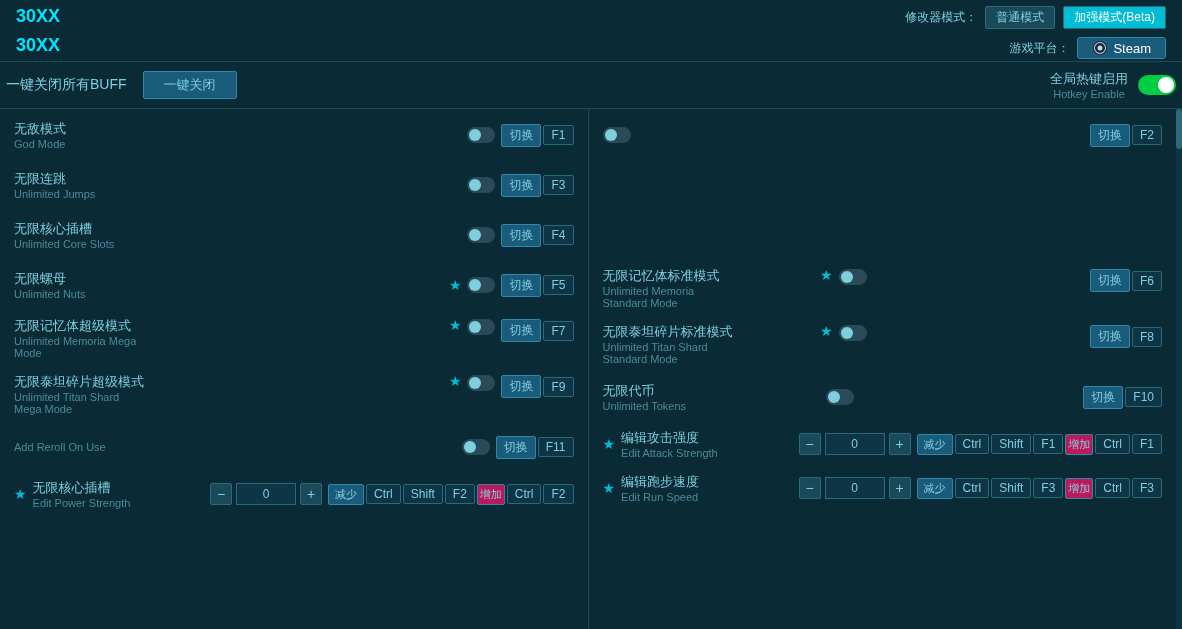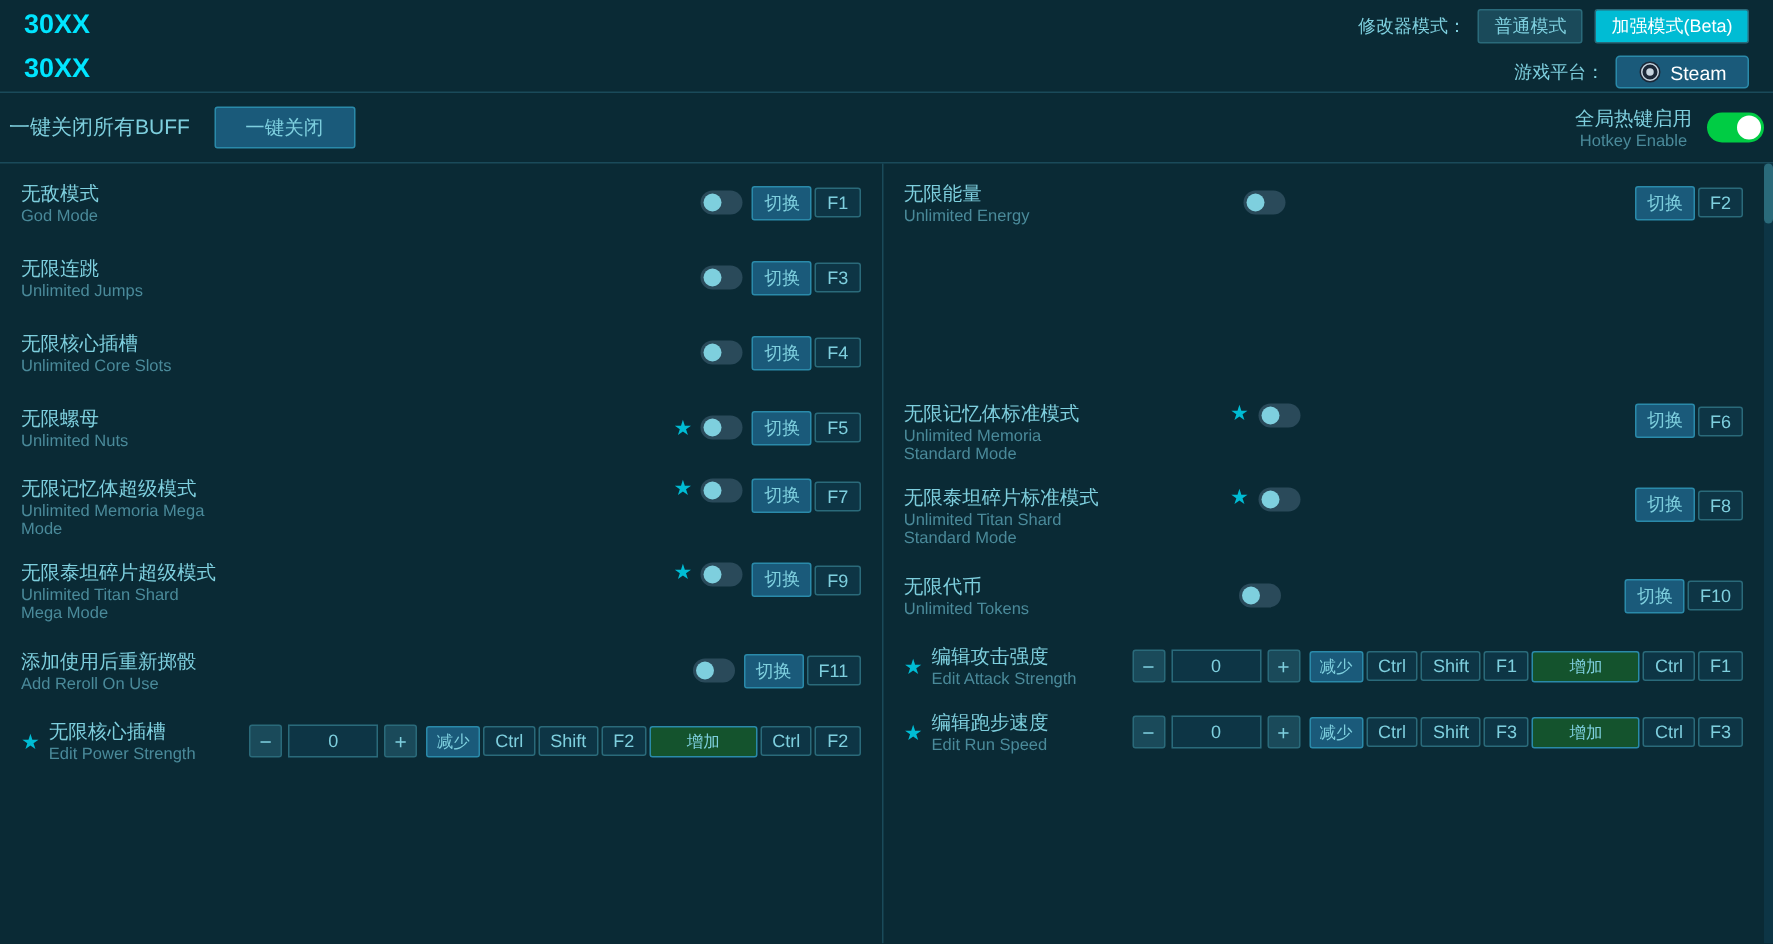--- a/index.html
+++ b/index.html
@@ -239,24 +239,24 @@
     .reduce-btn {
       background: #1a5a7a;
       border: 1px solid #2a8aaa;
       color: #7ecfde;
       padding: 2px 6px;
       font-size: 11px;
       cursor: pointer;
       border-radius: 2px;
     }
     .increase-btn {
-      background: #14532d;
+      background: #be185d;
       border: 1px solid #2a8aaa;
       color: #7ecfde;
-      padding: 2px 24px;
+      padding: 2px 2px;
       font-size: 11px;
       cursor: pointer;
       border-radius: 2px;
     }
     .cheat-row-multi {
       display: flex;
       align-items: flex-start;
       margin-bottom: 14px;
       gap: 6px;
     }
@@ -412,21 +412,20 @@
         <span class="star-icon">★</span>
         <div class="cheat-toggle" style="margin-top:2px;"></div>
         <div class="key-group" style="margin-top:2px;">
           <button class="switch-label">切换</button>
           <button class="key-btn">F9</button>
         </div>
       </div>
 
       <div class="cheat-row">
         <div class="cheat-labels">
-          <span class="cheat-name">添加使用后重新掷骰</span>
           <span class="cheat-en">Add Reroll On Use</span>
         </div>
         <div class="cheat-toggle"></div>
         <div class="key-group">
           <button class="switch-label">切换</button>
           <button class="key-btn">F11</button>
         </div>
       </div>
 
       <div class="cheat-row-multi" style="align-items:center;">
@@ -455,24 +454,20 @@
         </div>
       </div>
 
     </div>
 
     <div class="divider-v"></div>
 
     <div class="right-panel">
 
       <div class="cheat-row">
-        <div class="cheat-labels">
-          <span class="cheat-name">无限能量</span>
-          <span class="cheat-en">Unlimited Energy</span>
-        </div>
         <div class="cheat-toggle"></div>
         <div style="flex:1;"></div>
         <div class="key-group">
           <button class="switch-label">切换</button>
           <button class="key-btn">F2</button>
         </div>
       </div>
 
       <div style="height:50px;"></div>
       <div style="height:50px;"></div>

